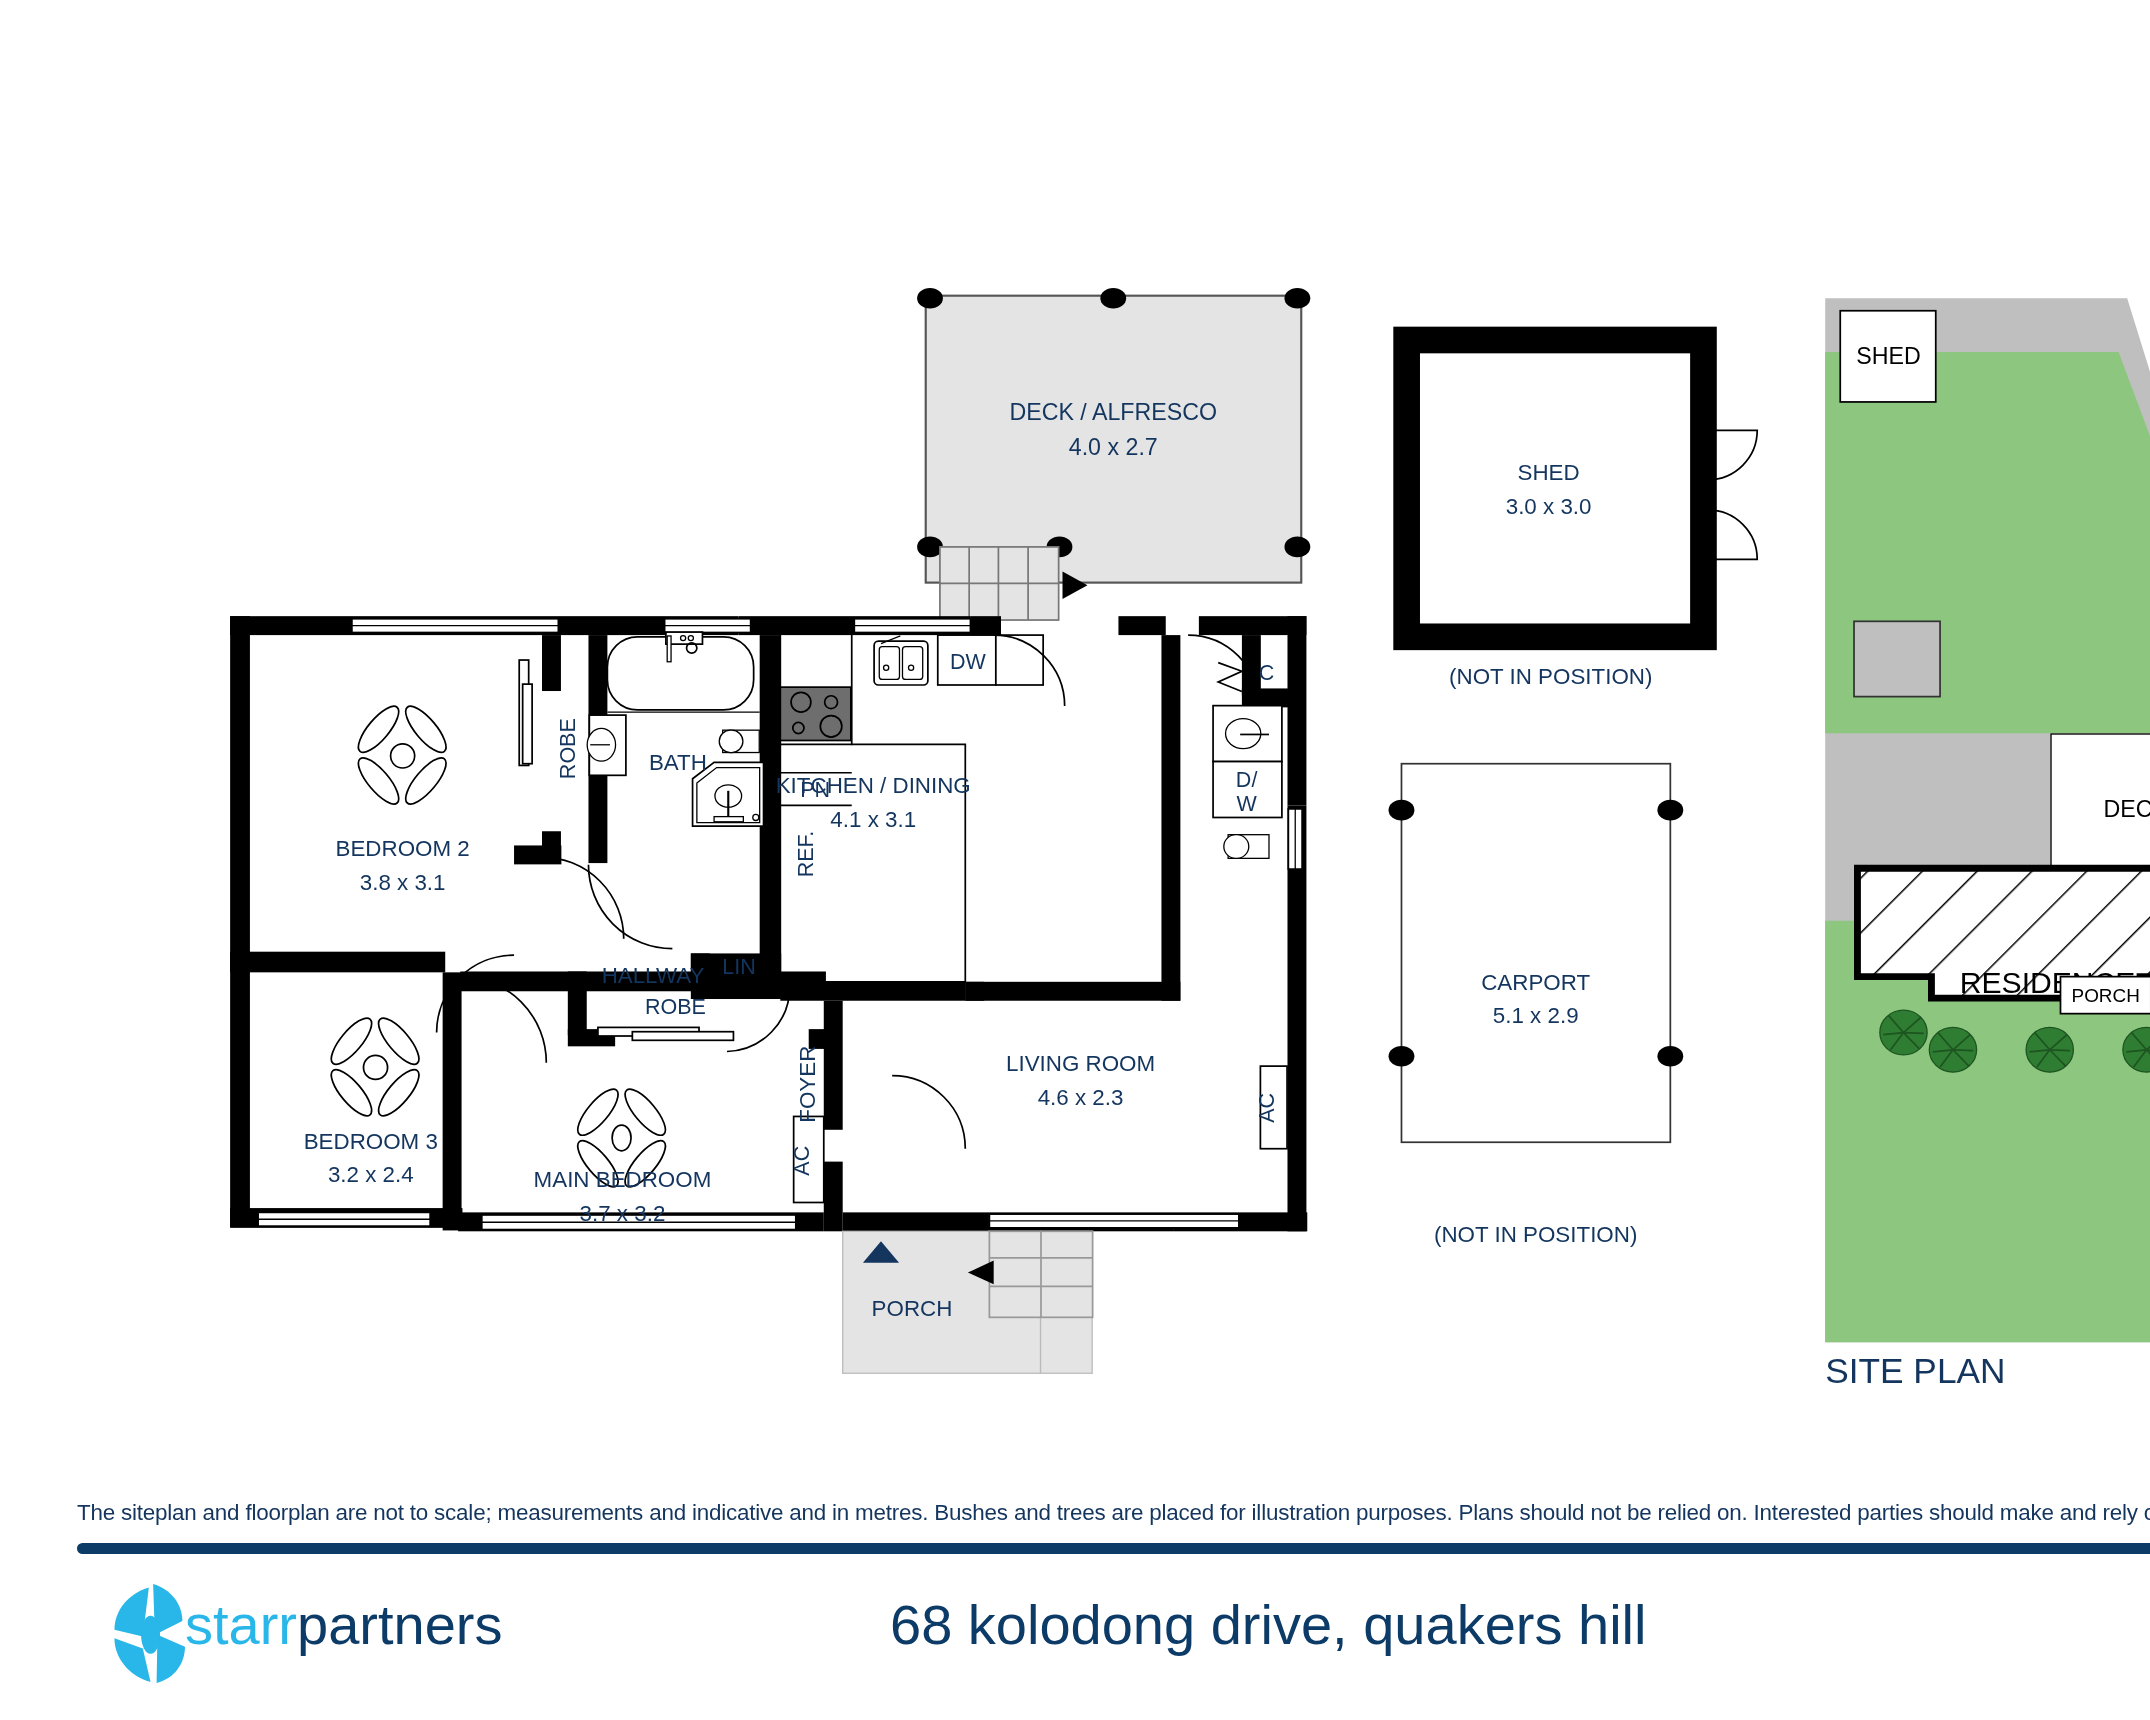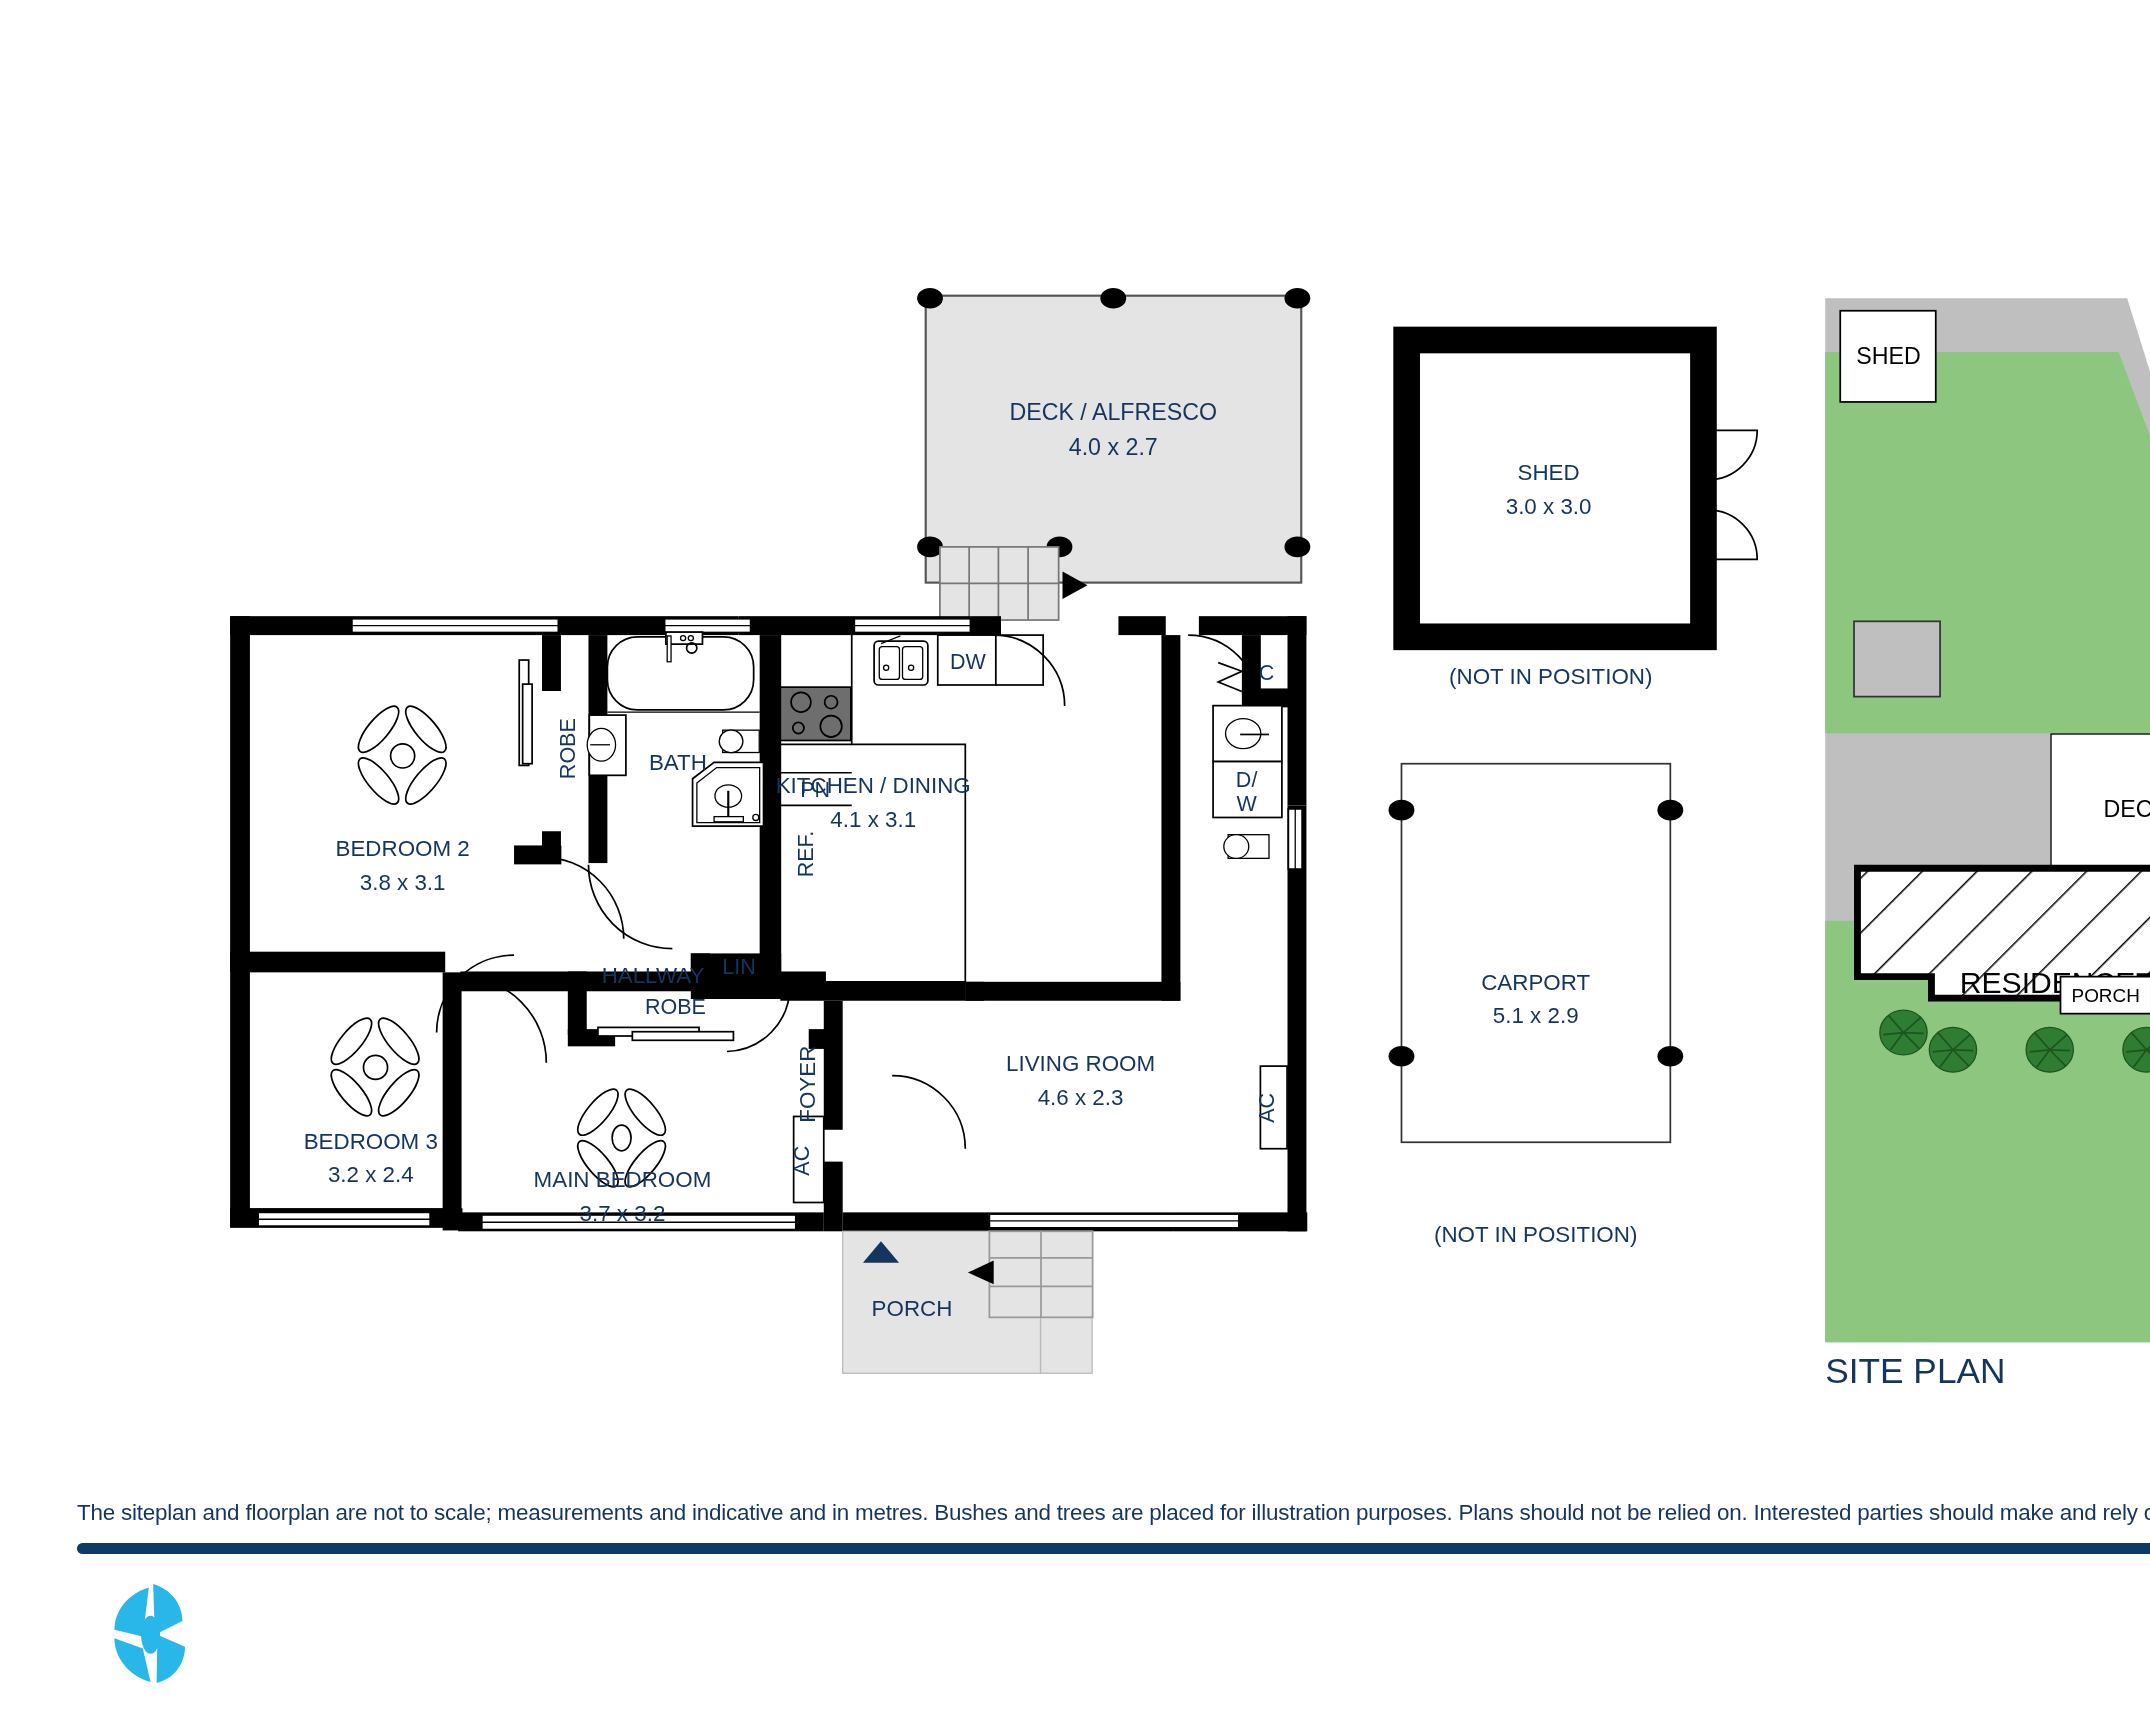--- a/index.html
+++ b/index.html
@@ -366,16 +366,18 @@
     <path d="M118,8 C70,22 38,62 38,106 L104,122 Z" fill="#29b6e8"></path>
     <path d="M38,126 C38,172 72,214 122,228 L104,150 Z" fill="#29b6e8"></path>
     <path d="M136,230 C178,220 202,184 202,146 L138,118 Z" fill="#29b6e8"></path>
     <ellipse cx="122" cy="118" rx="22" ry="44" fill="#29b6e8"></ellipse>
   </g>
 </svg>
 
 <div class="disclaimer">The siteplan and floorplan are not to scale; measurements and indicative and in metres. Bushes and trees are placed for illustration purposes. Plans should not be relied on. Interested parties should make and rely on their own enquiries.</div>
 <div class="rule"></div>
 
-
+<div class="logotext"><span class="lt1">starr</span><span class="lt2">partners</span></div>
+
+<div class="address">68 kolodong drive, quakers hill</div>
 
 </div>
 
 
 </body></html>

